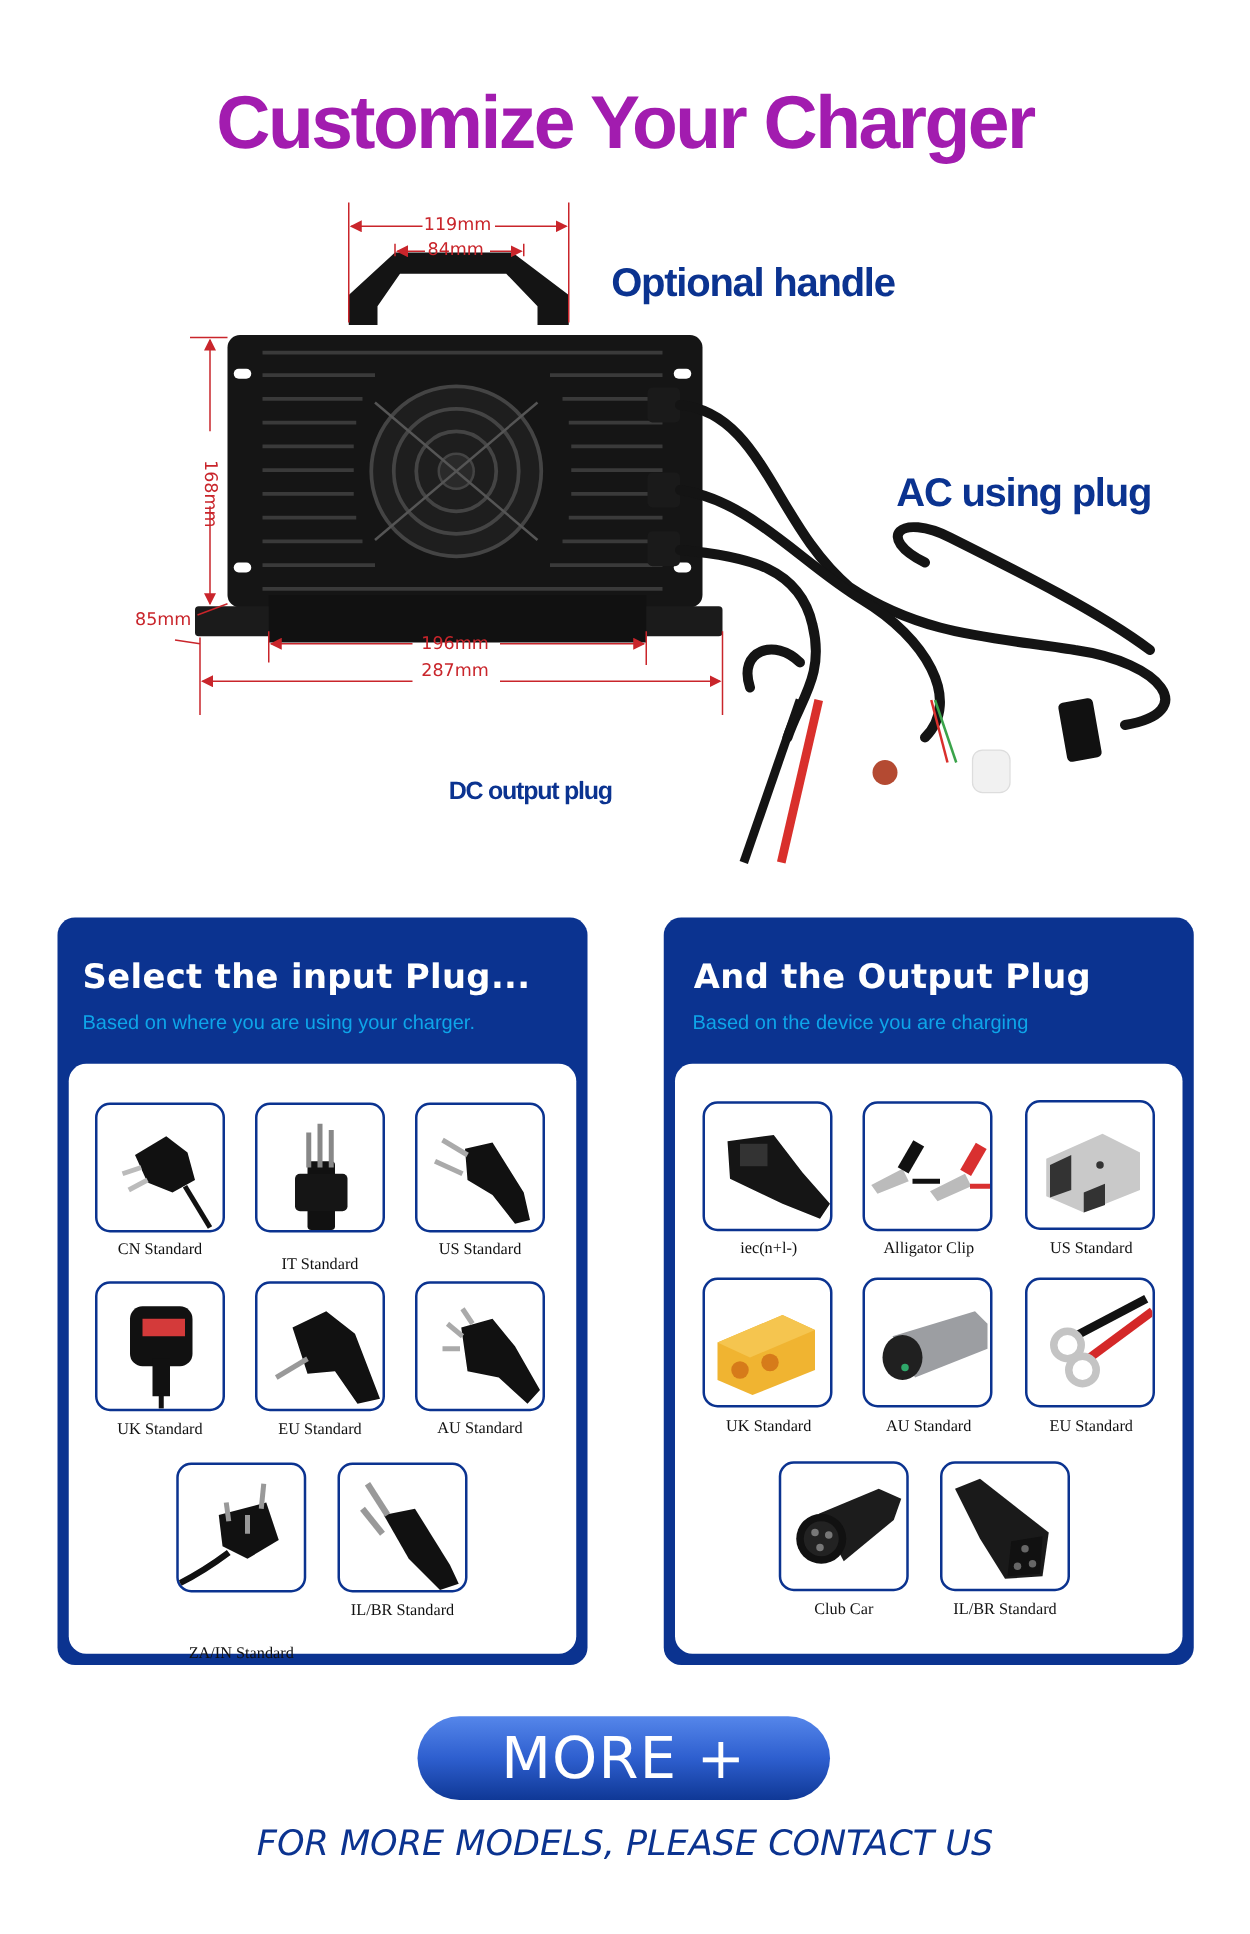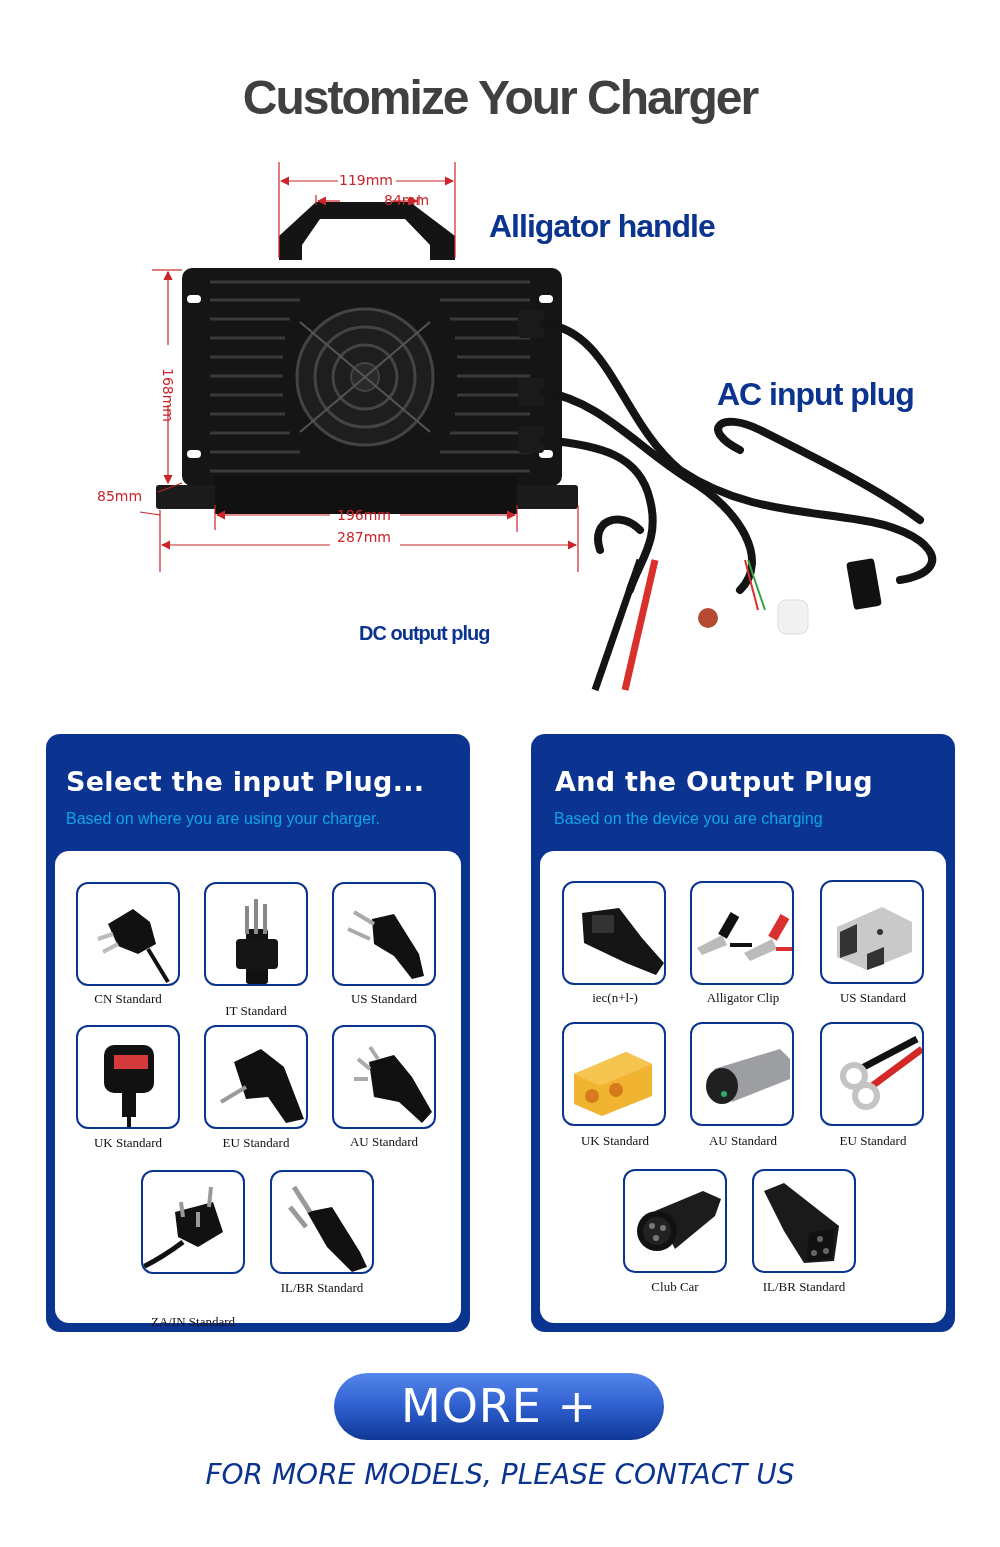--- a/index.html
+++ b/index.html
@@ -2,21 +2,21 @@
 <html><head>
 <meta charset="utf-8">
 <style>
   * { box-sizing: border-box; margin: 0; padding: 0; }
   html, body { width: 1000px; height: 1547px; background: #ffffff; overflow: hidden; }
   body { position: relative; font-family: "Liberation Sans", sans-serif; }
 
   .page-title {
     position: absolute; left: 0; top: 58px; width: 1000px; text-align: center;
     font-family: "Liberation Sans", sans-serif; font-weight: bold;
-    font-size: 48px; letter-spacing: -2px; color: #404040; line-height: 80px;
+    font-size: 60px; letter-spacing: -2px; color: #a21caf; line-height: 80px;
   }
 
   
   .product { position: absolute; left: 0; top: 150px; width: 1000px; height: 560px; }
   .callout {
     position: absolute; font-family: "Liberation Sans", sans-serif; font-weight: bold;
     color: #0b3390; letter-spacing: -1px;
   }
   .dim { position: absolute; color: #c9252b; font-family: "DejaVu Sans", sans-serif; font-size: 14px; }
 
@@ -166,28 +166,28 @@
       <line x1="217" y1="515" x2="330" y2="515" marker-start="url(#arrs)"></line>
       <line x1="400" y1="515" x2="515" y2="515" marker-end="url(#arr)"></line>
       <line x1="160" y1="510" x2="160" y2="572"></line>
       <line x1="578" y1="505" x2="578" y2="572"></line>
       <line x1="162" y1="545" x2="330" y2="545" marker-start="url(#arrs)"></line>
       <line x1="400" y1="545" x2="576" y2="545" marker-end="url(#arr)"></line>
     </g>
   </svg>
 
   <div class="dim" style="left:339px; top:22px;">119mm</div>
-  <div class="dim" style="left:342px; top:42px;margin-left:42px;">84mm</div>
+  <div class="dim" style="left:342px; top:42px;">84mm</div>
   <div class="dim" style="left:140px; top:218px; transform:rotate(90deg); transform-origin:left top; left:176px;">168mm</div>
-  <div class="dim" style="left:97px; top:338px;">85mm</div>
+  <div class="dim" style="left:108px; top:338px;">85mm</div>
   <div class="dim" style="left:337px; top:357px;">196mm</div>
   <div class="dim" style="left:337px; top:379px;">287mm</div>
 
-  <div class="callout" style="left:489px; top:58px; font-size:32px;">Alligator handle</div>
-  <div class="callout" style="left:717px; top:226px; font-size:32px;">AC input plug</div>
+  <div class="callout" style="left:489px; top:58px; font-size:32px;">Optional handle</div>
+  <div class="callout" style="left:717px; top:226px; font-size:32px;">AC using plug</div>
   <div class="callout" style="left:359px; top:472px; font-size:20px;">DC output plug</div>
 </div>
 
 <div class="panel panel-left">
   <div class="panel-title">Select the input Plug...</div>
   <div class="panel-sub">Based on where you are using your charger.</div>
   <div class="panel-inner">
 
     <div class="tile" style="left:21px; top:31px;">
       <svg viewBox="0 0 100 100">

